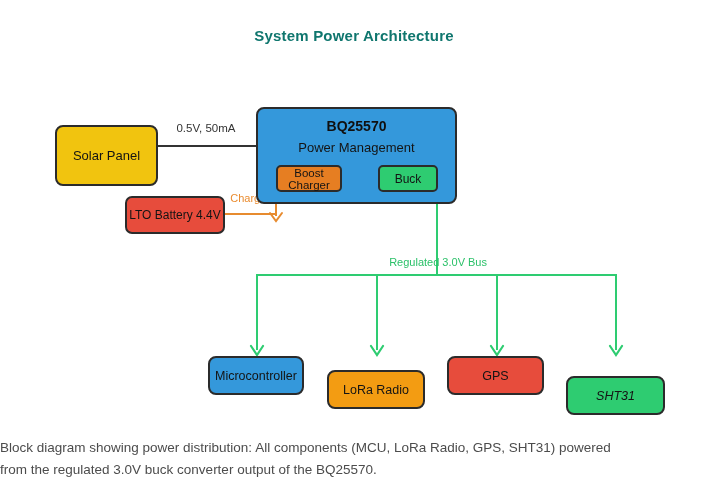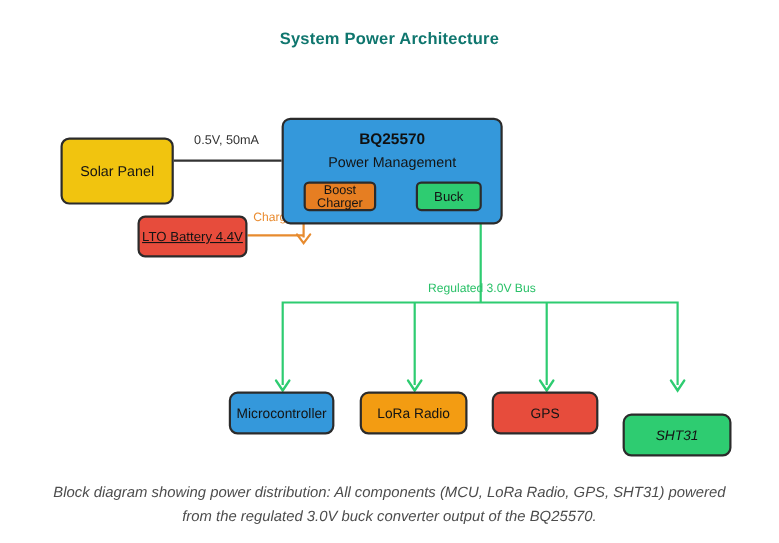--- a/index.html
+++ b/index.html
@@ -24,32 +24,32 @@
   .bq-title     { margin-top:9px; text-align:center; font-size:14px; font-weight:bold; color:#101010; }
   .bq-subtitle  { margin-top:6px; text-align:center; font-size:13px; color:#141414; }
   .subnode {
     position:absolute; box-sizing:border-box;
     border:2px solid #2b2b2b; border-radius:5px;
     display:flex; align-items:center; justify-content:center;
     font-size:11.5px; color:#141414;
   }
   .sub-boost    { left:18px;  top:56px; width:66px; height:27px; }
   .sub-buck     { left:120px; top:56px; width:60px; height:27px; font-size:12px; }
-  .node-battery { left:125px; top:196px; width:100px; height:38px; font-size:12px; border-radius:7px;text-decoration:underline; }
+  .node-battery { left:125px; top:196px; width:100px; height:38px; font-size:12px; border-radius:7px; }
   .node-mcu     { left:208px; top:356px; width:96px; height:39px; }
-  .node-lora    { left:327px; top:356px; width:98px; height:39px; }
+  .node-lora    { left:327px; top:370px; width:98px; height:39px; }
   .node-gps     { left:447px; top:356px; width:97px; height:39px; }
   .node-sht31   { left:566px; top:376px; width:99px; height:39px;font-style:italic; }
   .edge-label { position:absolute; text-align:center; white-space:nowrap; }
   .lbl-solar-wire { left:156px; top:122px; width:100px; font-size:11.5px; color:#333333; }
   .lbl-charges    { left:226px; top:192px; width:50px;  font-size:11px;   color:#ea8c30; }
   .lbl-bus        { left:387px; top:256px; width:100px; font-size:11px;   color:#2bc169;text-align:right; }
   .caption {
     position:absolute; left:0; top:437px; width:708px;
-    text-align:center; font-style:italic; font-size:13.5px;
+    font-size:13.5px;
     color:#4c4c4c; line-height:22px;
   }
 </style>
 </head>
 <body>
 
 <div class="page">
 
   <h1 class="title">System Power Architecture</h1>
 

